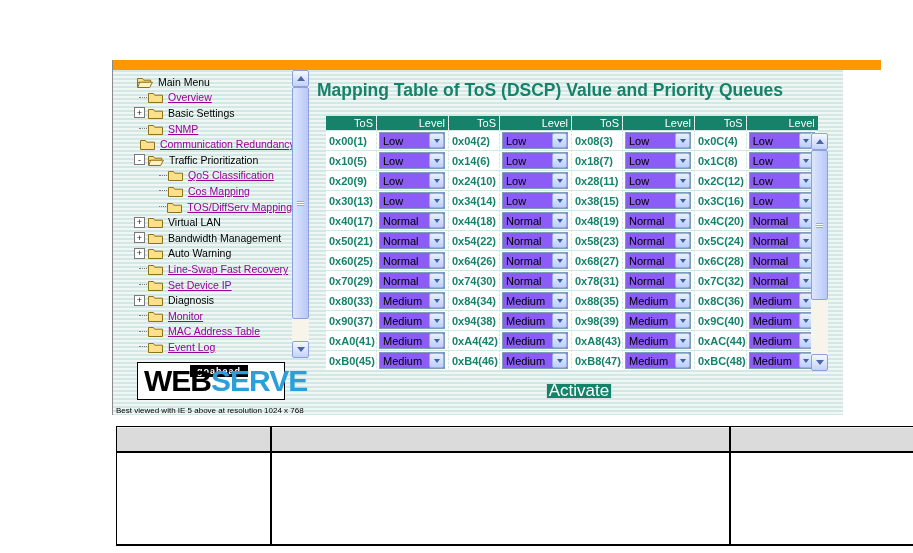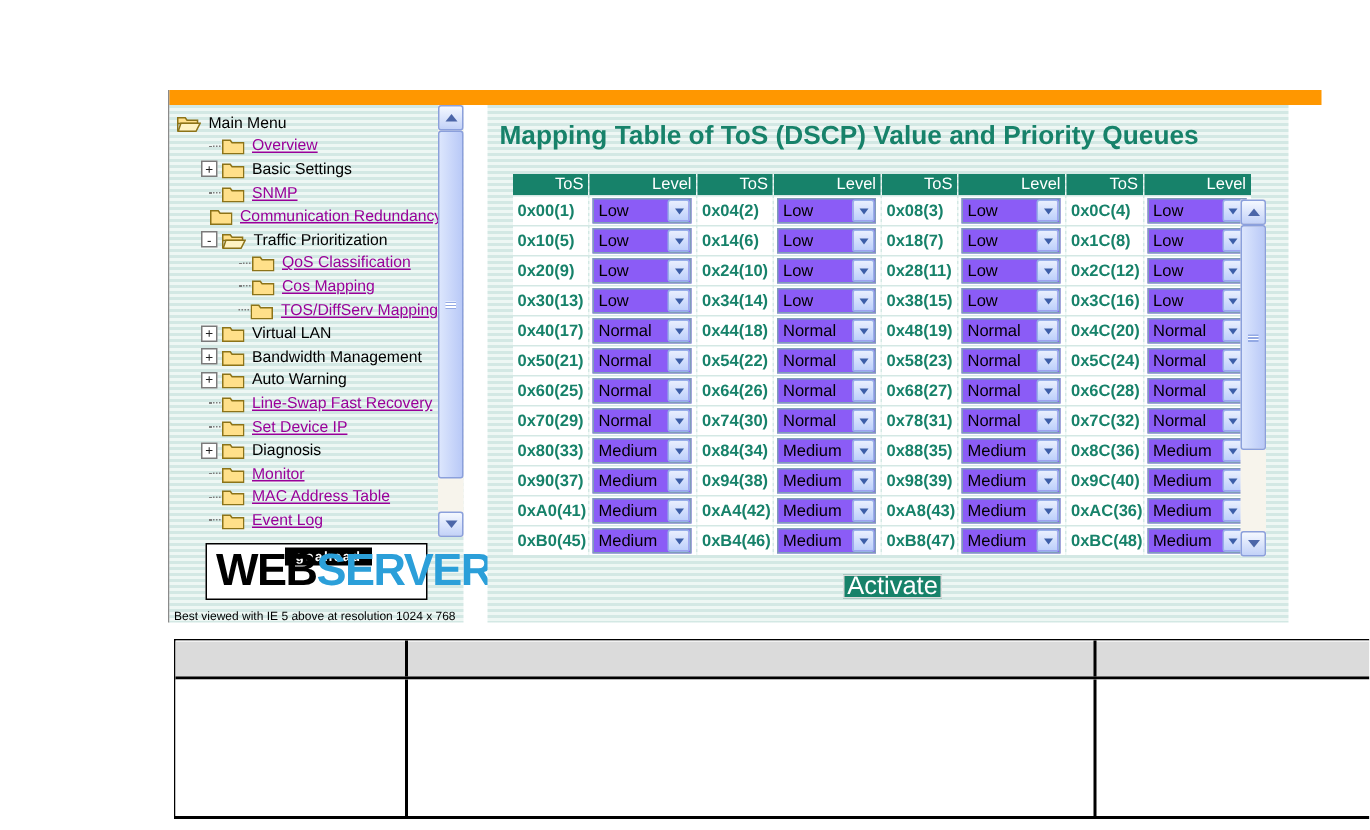--- a/index.html
+++ b/index.html
@@ -13,21 +13,21 @@
 
   .stripes { background:repeating-linear-gradient(to bottom,
               var(--stripe-a,#d3e8e4) 0px, var(--stripe-a,#d3e8e4) 2px,
               var(--stripe-b,#eef7f4) 2px, var(--stripe-b,#eef7f4) 4px); }
 
   
   .sidebar { position:absolute; left:0; top:10px; width:196px; height:345px; }
   .tree { position:absolute; left:0; top:4px; width:179px; height:284px; overflow:hidden; }
   .trow { position:relative; height:15.6px; display:flex; align-items:center; white-space:nowrap;
           font-size:10.5px; color:#000; }
-  .trow.lv0 { padding-left:5px; }
+  .trow.lv0 { padding-left:24px; }
   .trow.lv1 { padding-left:26px; }
   .trow.lv2 { padding-left:46px; }
   .stub { display:inline-block; width:8px; height:0; border-top:1px dotted #7d7d7d; margin-right:1px; }
   .exp { display:inline-flex; width:11px; height:11px; margin-left:-5px; margin-right:3px;
          border:1px solid #7a7a7a; background:#fff; color:#222; font-size:9px; line-height:8px;
          align-items:center; justify-content:center; flex:none; }
   .fold { display:inline-flex; margin-right:5px; flex:none; }
   .tlabel { color:#000; }
   .tlink { color:var(--link-purple,#990099); text-decoration:underline; cursor:pointer; }
 
@@ -51,21 +51,21 @@
   .logo { position:absolute; left:24px; top:292px; width:148px; height:38px; background:#fff;
           border:1px solid #000; }
   .goahead { position:absolute; top:2px; left:52px; background:#000000; color:#fff;
              font-size:9px; font-weight:bold; padding:1px 7px; letter-spacing:1px; }
   .webserver { position:absolute; left:6px; bottom:1px; font-weight:bold; font-size:30px; letter-spacing:-1px; }
   .webserver .web { color:#000; }
   .webserver .server { color:var(--server-blue,#2B9FD9); }
   .foot { position:absolute; left:3px; top:336px; width:192px; font-size:8px; color:#000; white-space:nowrap; }
 
   
-  .main { position:absolute; left:212px; top:10px; width:534px; height:345px; }
+  .main { position:absolute; left:196px; top:10px; width:534px; height:345px; }
   .title { position:absolute; left:8px; top:10px; font-size:17.5px; font-weight:bold;
            color:var(--accent-teal,#17826A); letter-spacing:0; }
 
   table.map { position:absolute; left:16px; top:45px; border-collapse:separate; border-spacing:1px; }
   table.map th { background:var(--accent-teal,#17826A); color:#fff; font-weight:normal;
                  font-size:11px; text-align:right; padding:1px 3px; height:14px; }
   table.map th.h-tos { width:50px; } table.map th.h-lvl { width:71px; }
   table.map td { background:#fff; height:19px; font-size:11px; }
   td.tos { width:50px; color:var(--accent-teal,#17826A); font-weight:bold; padding-left:3px; }
   td.lvl { width:71px; padding:0 2px; }
@@ -712,21 +712,21 @@
               </td>
               <td class="tos">0xA8(43)</td>
               <td class="lvl">
                 <div class="sel">
                   <span class="txt">Medium</span>
                   <span class="btn">
                     <i class="tri"></i>
                   </span>
                 </div>
               </td>
-              <td class="tos">0xAC(36)</td>
+              <td class="tos">0xAC(44)</td>
               <td class="lvl">
                 <div class="sel">
                   <span class="txt">Medium</span>
                   <span class="btn">
                     <i class="tri"></i>
                   </span>
                 </div>
               </td>
             </tr>
             <tr>

